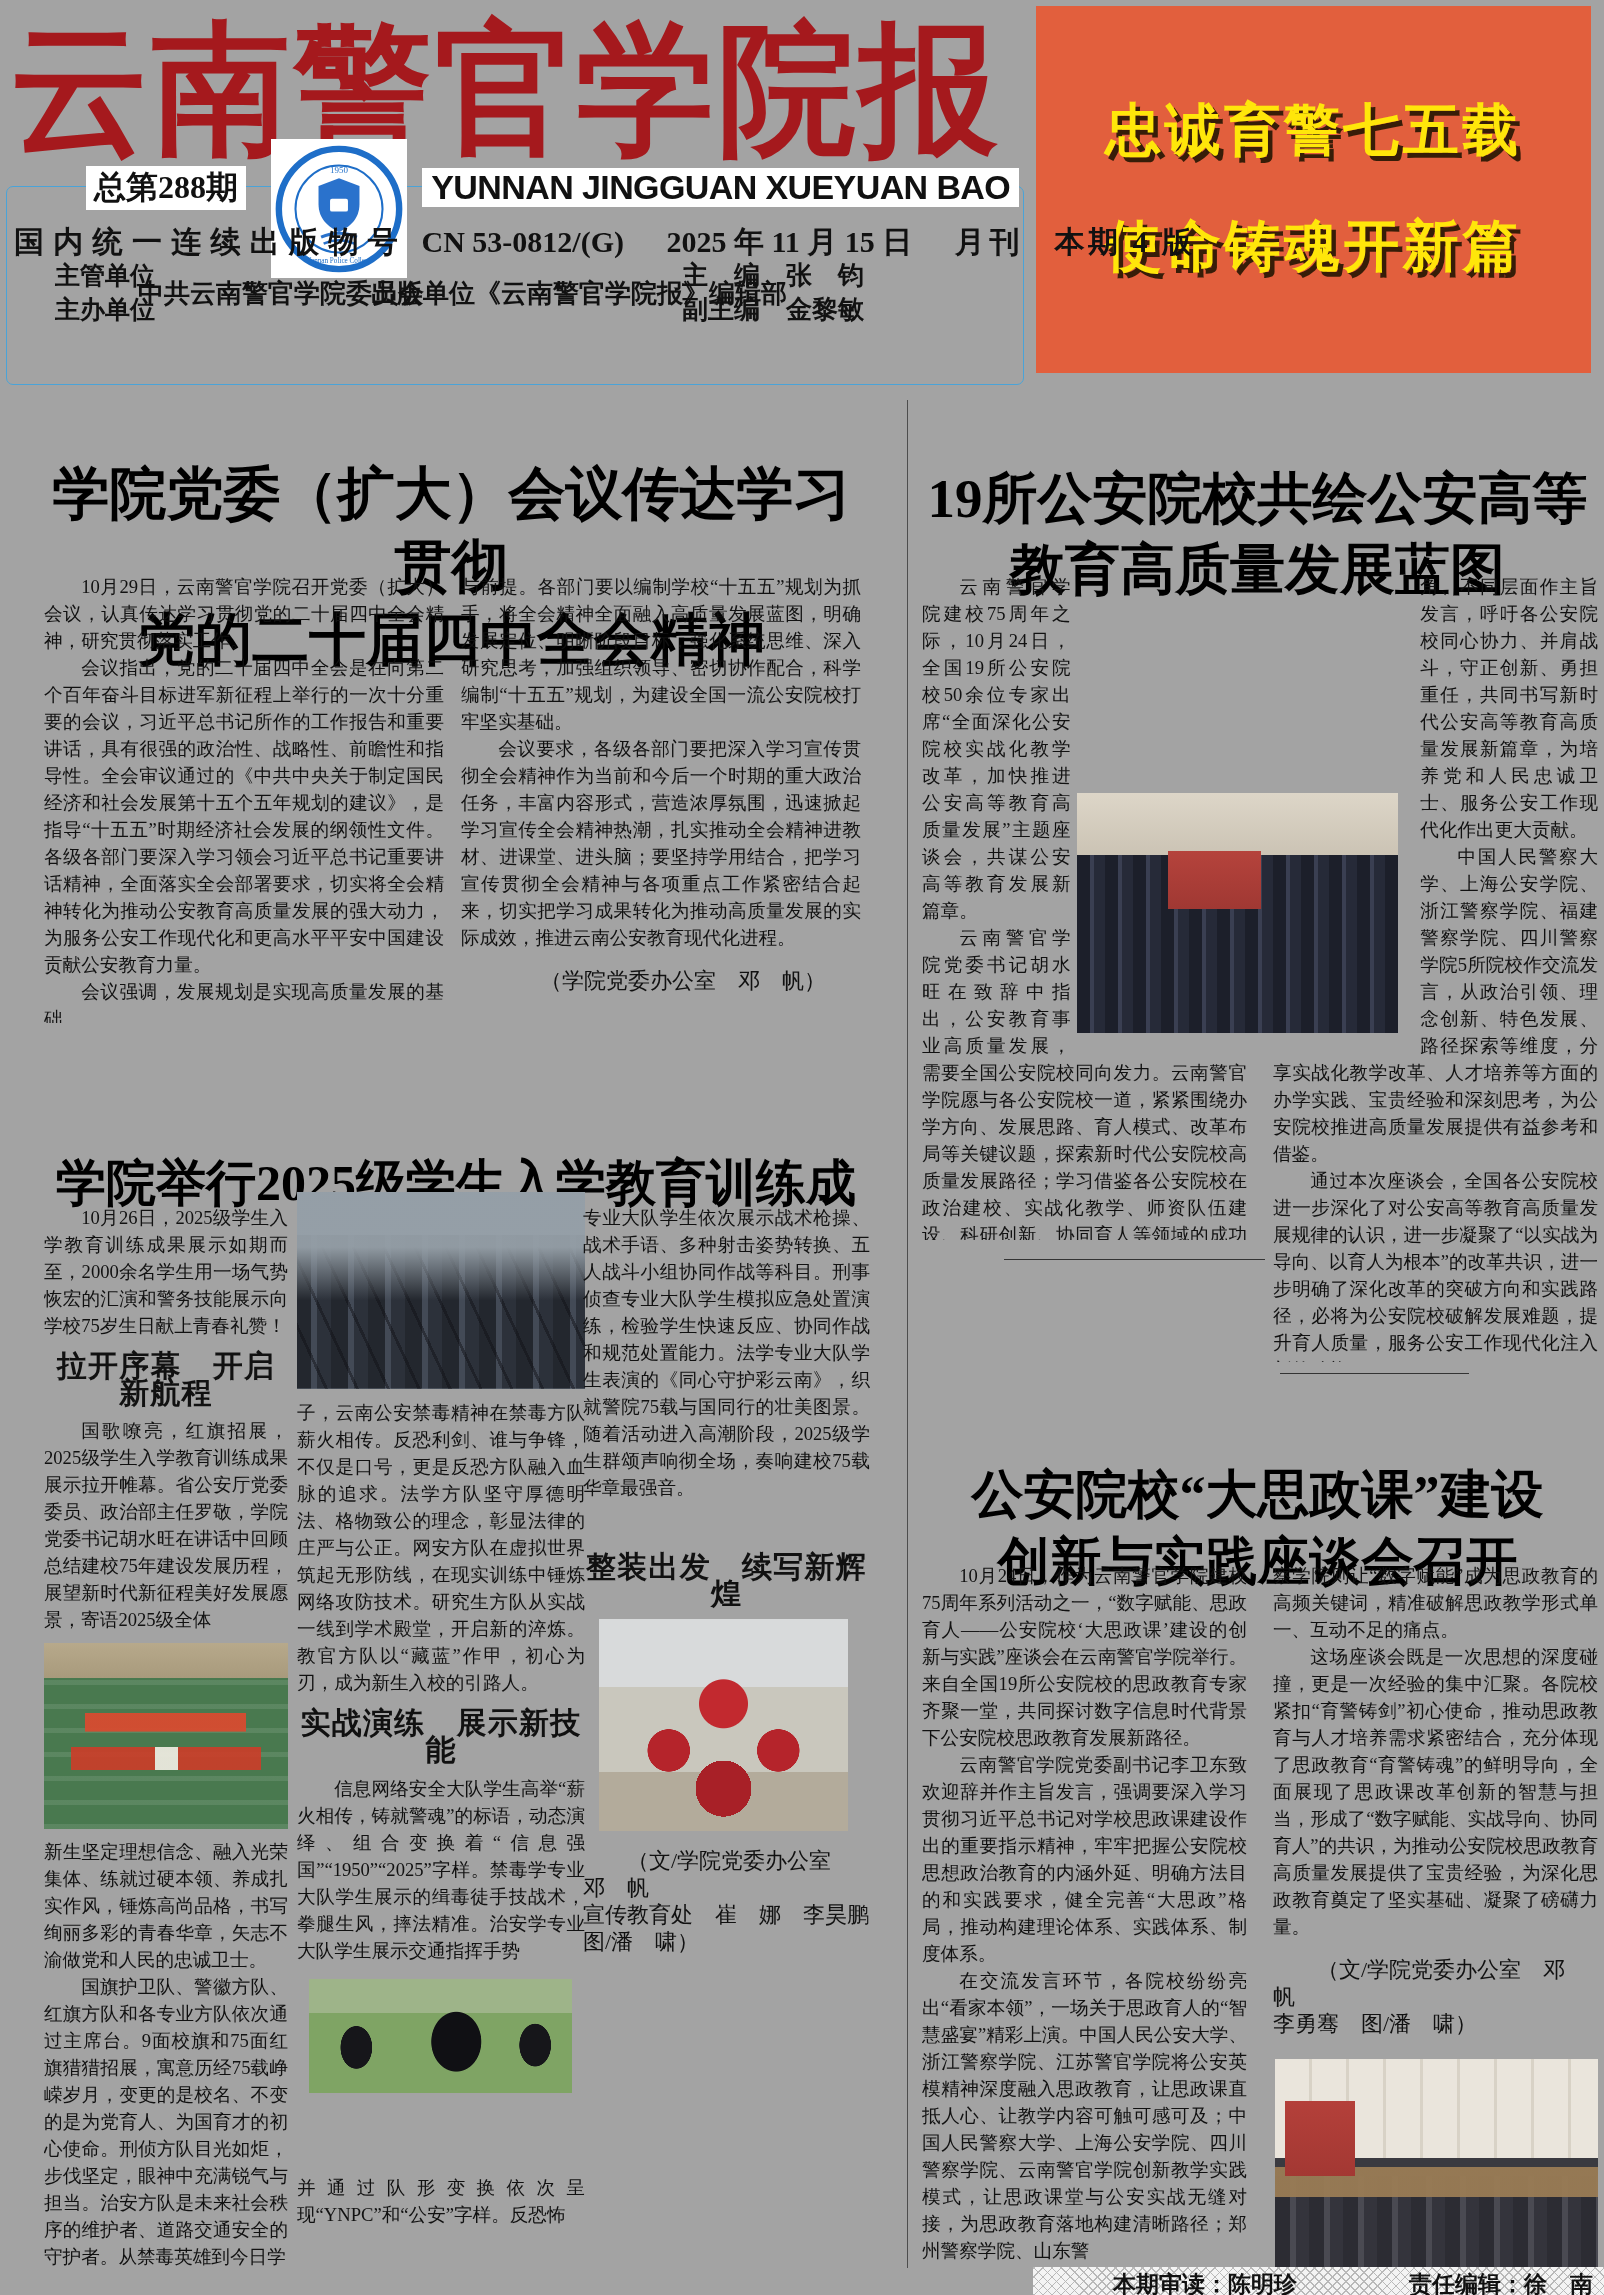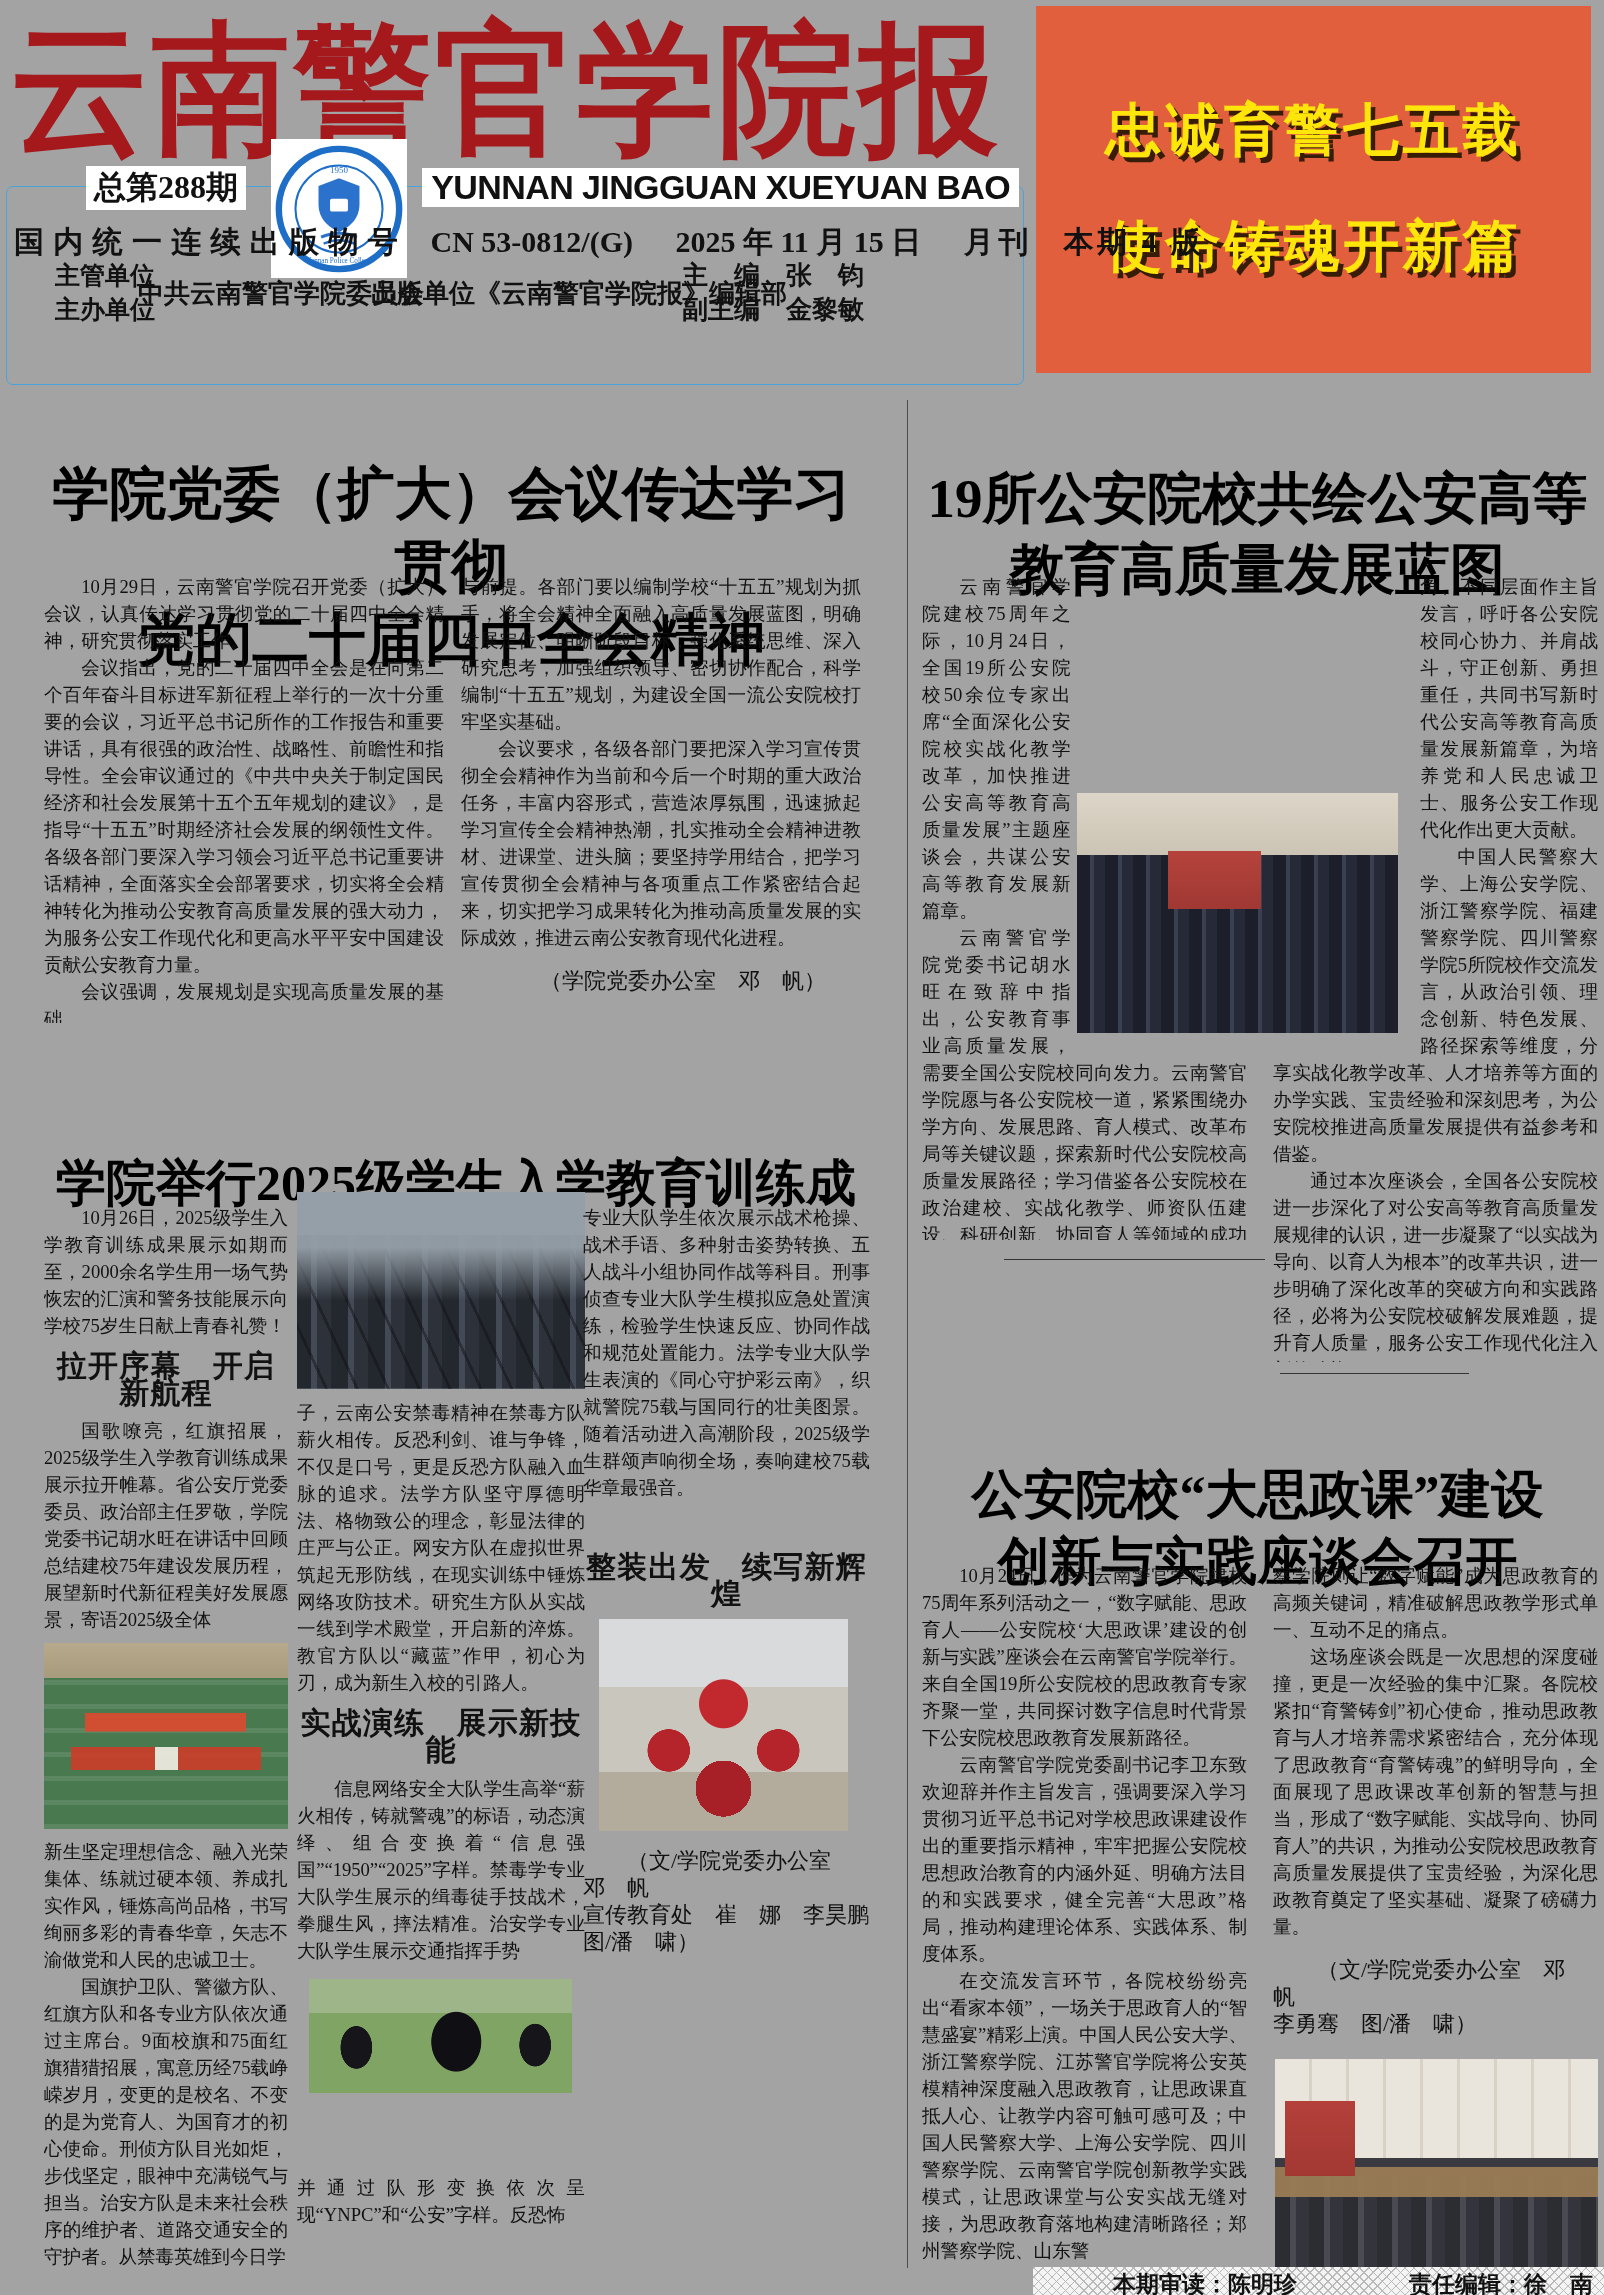--- a/index.html
+++ b/index.html
@@ -18,21 +18,21 @@
     border:1.7px solid #4aa3d8;border-radius:7px;}
   .issue-number{position:absolute;left:86px;top:166px;background:#fff;padding:0 8px;
     font-size:32px;font-weight:700;}
   .emblem{position:absolute;left:271px;top:139px;width:136px;height:139px;background:#fff;
     display:flex;align-items:center;justify-content:center;}
   .romanized{position:absolute;left:422px;top:168px;background:#fff;padding:0 9.3px;
     font-size:34px;font-weight:700;font-family:"Liberation Sans","DejaVu Sans",sans-serif;
     letter-spacing:-0.6px;white-space:nowrap;}
   .publine{position:absolute;left:14px;top:222px;width:1004px;font-size:30px;white-space:nowrap;}
   .publine .lb{font-weight:900;letter-spacing:9.3px;}
-  .publine .num{font-weight:600;margin-left:16px;}
+  .publine .num{font-weight:600;margin-left:7px;}
   .publine .dt{font-weight:600;margin-left:35px;}
   .publine .fr{font-weight:900;margin-left:35px;letter-spacing:4.6px;}
   .publine .pg{font-weight:900;margin-left:23px;letter-spacing:3.5px;}
   .unit-label{position:absolute;font-size:25px;font-weight:700;}
   .unit-value{position:absolute;font-size:26px;font-weight:700;}
   
   .vdivider{position:absolute;left:907px;top:400px;width:1.2px;height:1868px;background:#4d4d4d;}
   .hrule{position:absolute;height:1.2px;background:#333;}
   
   .headline{position:absolute;text-align:center;font-weight:900;white-space:pre-line;color:#000;}

